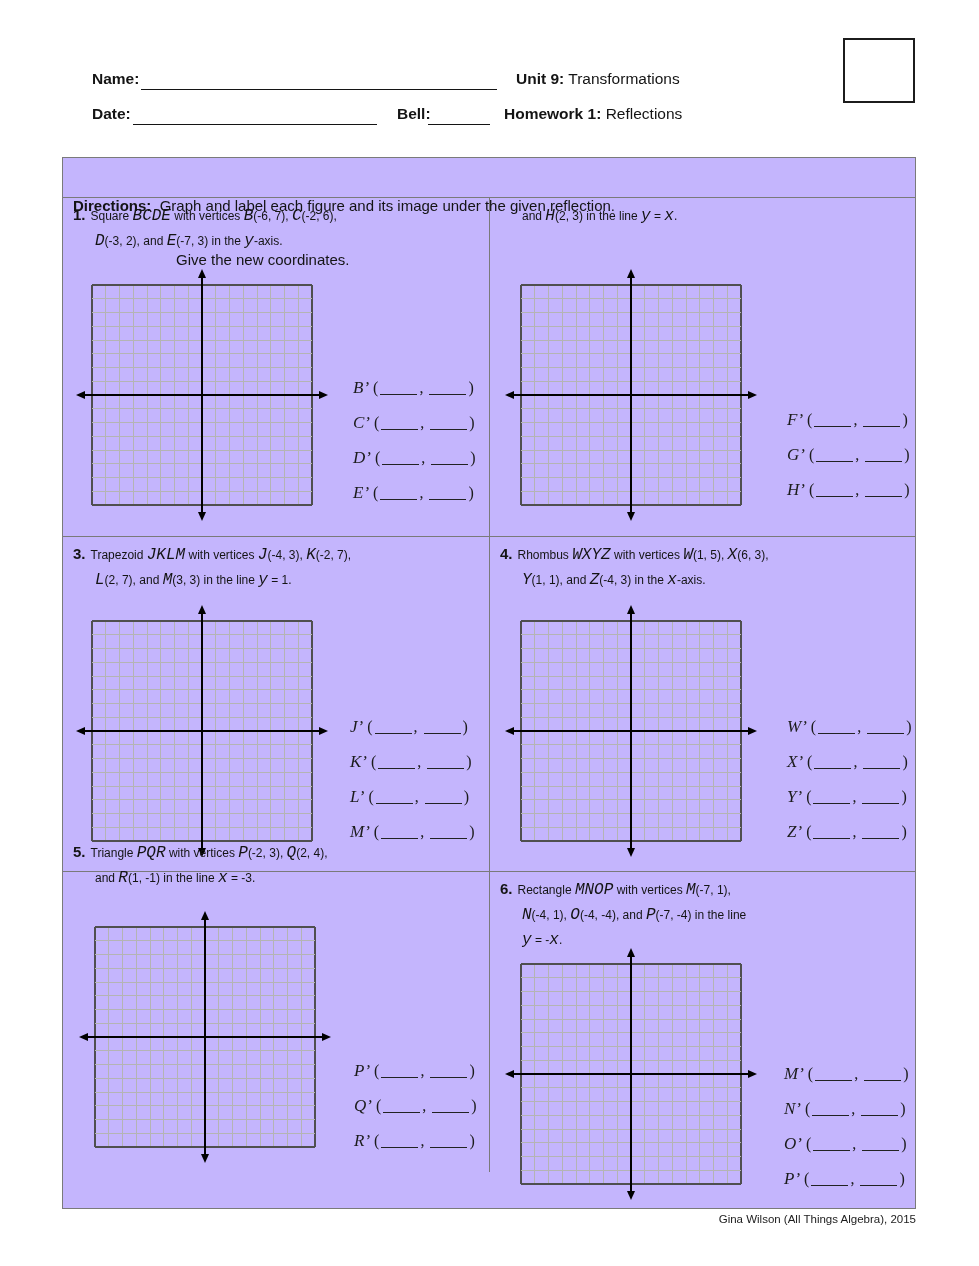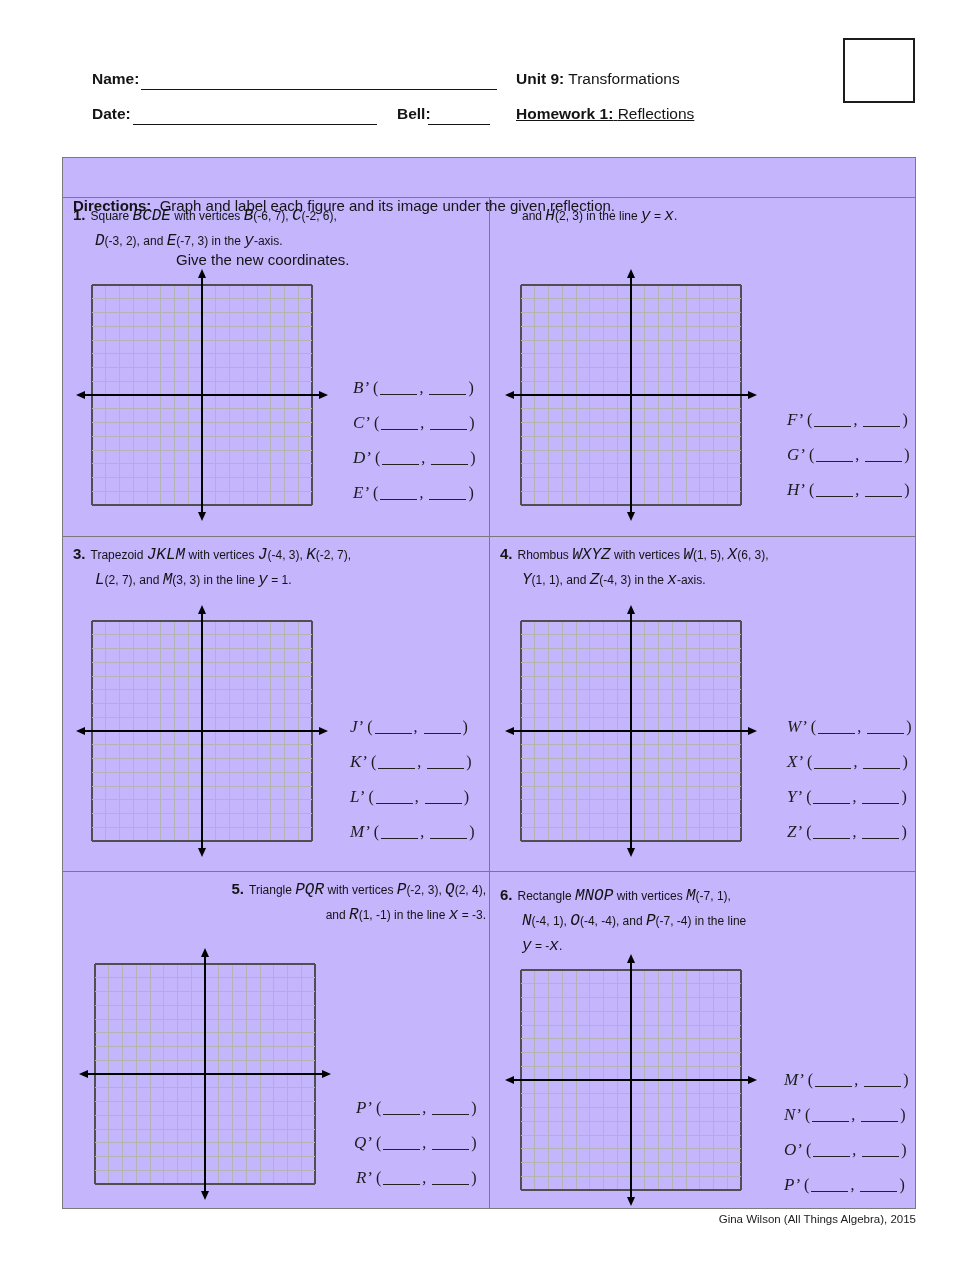--- a/index.html
+++ b/index.html
@@ -45,21 +45,21 @@
   <span class="hlabel" style="left:80px; top:70px;">Name:</span>
   <span class="wline" style="left:141px; top:89px; width:356px;"></span>
 
   <div class="hgroup" style="left:516px; top:70px;"><b>Unit 9:</b> <span>Transformations</span></div>
 
   <span class="hlabel" style="left:80px; top:105px;">Date:</span>
   <span class="wline" style="left:133px; top:124px; width:244px;"></span>
   <span class="hlabel" style="left:385px; top:105px;">Bell:</span>
   <span class="wline" style="left:428px; top:124px; width:62px;"></span>
 
-  <div class="hgroup" style="left:516px; top:105px;text-decoration:underline;"><b>Homework 1:</b> <span>Reflections</span></div>
+  <div class="hgroup" style="left:504px; top:105px;"><b>Homework 1:</b> <span>Reflections</span></div>
 
   <div class="score-box"></div>
 
   <div class="wtable">
 
     <div class="dirrow">
       <div><b>Directions:</b>  <span>Graph and label each figure and its image under the given reflection.</span></div>
       <div class="dir2">Give the new coordinates.</div>
     </div>
 
@@ -290,21 +290,21 @@
           </g>
         </svg>
       <div class="answers" style="left:297px; top:180px;">
           <div class="ans-row"><span class="ans-ltr">W’</span><span class="ans-paren"> (</span><span class="blank"></span><span class="ans-comma">, </span><span class="blank"></span><span class="ans-paren">)</span></div>
           <div class="ans-row"><span class="ans-ltr">X’</span><span class="ans-paren"> (</span><span class="blank"></span><span class="ans-comma">, </span><span class="blank"></span><span class="ans-paren">)</span></div>
           <div class="ans-row"><span class="ans-ltr">Y’</span><span class="ans-paren"> (</span><span class="blank"></span><span class="ans-comma">, </span><span class="blank"></span><span class="ans-paren">)</span></div>
           <div class="ans-row"><span class="ans-ltr">Z’</span><span class="ans-paren"> (</span><span class="blank"></span><span class="ans-comma">, </span><span class="blank"></span><span class="ans-paren">)</span></div>
         </div>
     </div>
 
-    <div class="pcell bR" style="left:0; top:714px; width:427px; height:337px;text-align:right;">
+    <div class="pcell bR" style="left:0; top:677px; width:427px; height:337px;">
       <div class="pstmt">
           <div class="pline"><span class="pnum">5.</span><span class="txt">Triangle </span><span class="math">PQR</span><span class="txt"> with vertices </span><span class="math">P</span><span class="txt">(-2, 3), </span><span class="math">Q</span><span class="txt">(2, 4),</span></div>
           <div class="pline cont"><span class="txt">and </span><span class="math">R</span><span class="txt">(1, -1) in the line </span><span class="math">x</span><span class="txt"> = -3.</span></div>
         </div>
       <svg class="grid-svg" style="left:10px; top:70px;" width="264" height="264" viewBox="0 0 264 264">
           <g shape-rendering="crispEdges">
             <line x1="22" y1="22" x2="22" y2="242" stroke="#4f4f4f" stroke-width="1.6"></line>
             <line x1="35.75" y1="22" x2="35.75" y2="242" stroke="#b4b4b4" stroke-width="1"></line>
             <line x1="49.5" y1="22" x2="49.5" y2="242" stroke="#b4b4b4" stroke-width="1"></line>
             <line x1="63.25" y1="22" x2="63.25" y2="242" stroke="#b4b4b4" stroke-width="1"></line>
@@ -348,21 +348,21 @@
             <polygon points="132,258 128,249 136,249" fill="#000000"></polygon>
           </g>
         </svg>
       <div class="answers" style="left:291px; top:226px;">
           <div class="ans-row"><span class="ans-ltr">P’</span><span class="ans-paren"> (</span><span class="blank"></span><span class="ans-comma">, </span><span class="blank"></span><span class="ans-paren">)</span></div>
           <div class="ans-row"><span class="ans-ltr">Q’</span><span class="ans-paren"> (</span><span class="blank"></span><span class="ans-comma">, </span><span class="blank"></span><span class="ans-paren">)</span></div>
           <div class="ans-row"><span class="ans-ltr">R’</span><span class="ans-paren"> (</span><span class="blank"></span><span class="ans-comma">, </span><span class="blank"></span><span class="ans-paren">)</span></div>
         </div>
     </div>
 
-    <div class="pcell" style="left:427px; top:714px; right:0; height:337px;margin-top:6px;">
+    <div class="pcell" style="left:427px; top:714px; right:0; height:337px;">
       <div class="pstmt">
           <div class="pline"><span class="pnum">6.</span><span class="txt">Rectangle </span><span class="math">MNOP</span><span class="txt"> with vertices </span><span class="math">M</span><span class="txt">(-7, 1),</span></div>
           <div class="pline cont"><span class="math">N</span><span class="txt">(-4, 1), </span><span class="math">O</span><span class="txt">(-4, -4), and </span><span class="math">P</span><span class="txt">(-7, -4) in the line</span></div>
           <div class="pline cont"><span class="math">y</span><span class="txt"> = -</span><span class="math">x</span><span class="txt">.</span></div>
         </div>
       <svg class="grid-svg" style="left:9px; top:70px;" width="264" height="264" viewBox="0 0 264 264">
           <g shape-rendering="crispEdges">
             <line x1="22" y1="22" x2="22" y2="242" stroke="#4f4f4f" stroke-width="1.6"></line>
             <line x1="35.75" y1="22" x2="35.75" y2="242" stroke="#b4b4b4" stroke-width="1"></line>
             <line x1="49.5" y1="22" x2="49.5" y2="242" stroke="#b4b4b4" stroke-width="1"></line>

